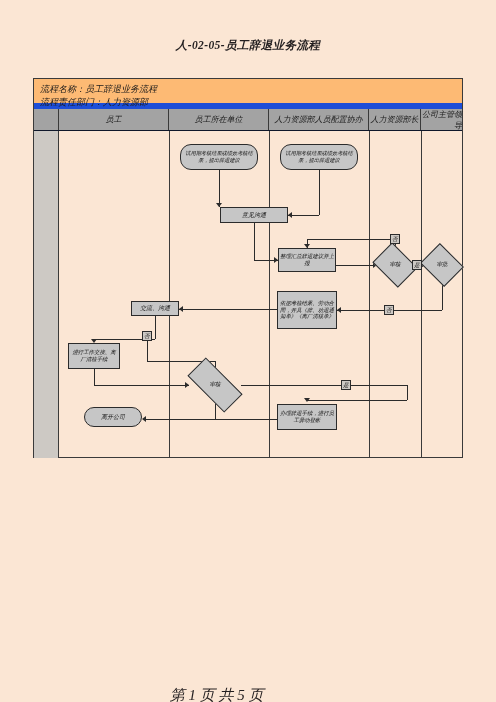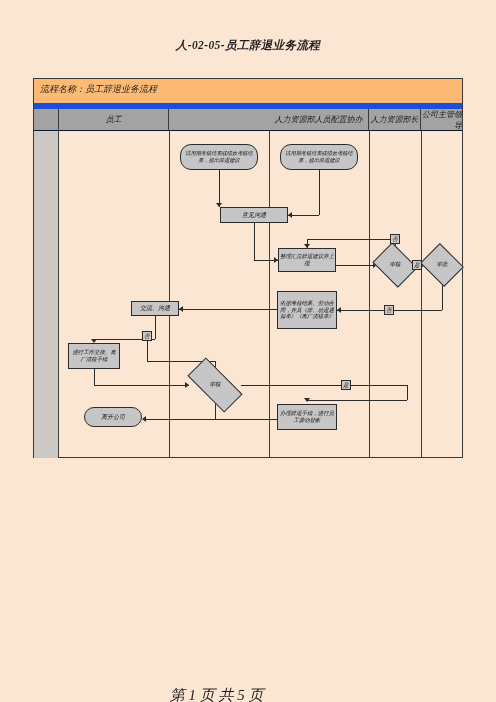--- a/index.html
+++ b/index.html
@@ -126,25 +126,27 @@
 <body>
 
 <div id="page">
 
   <div class="doc-title">人-02-05-员工辞退业务流程</div>
 
   <div class="frame">
 
     <div class="hdr-meta">
       <div>流程名称：员工辞退业务流程</div>
+      <div>流程责任部门：人力资源部</div>
     </div>
 
     <div class="hdr-cols">
       <div class="hdr-cell" style="left:0;width:25px;"></div>
       <div class="hdr-cell" style="left:25px;width:110px;">员工</div>
+      <div class="hdr-cell" style="left:135px;width:100px;">员工所在单位</div>
       <div class="hdr-cell" style="left:235px;width:100px;">人力资源部人员配置协办</div>
       <div class="hdr-cell" style="left:335px;width:52px;">人力资源部长</div>
       <div class="hdr-cell last" style="left:387px;width:41px;">公司主管领导</div>
     </div>
 
     <div class="body-area">
       <div class="gutter"></div>
       <div class="vline" style="left:135px;"></div>
       <div class="vline" style="left:235px;"></div>
       <div class="vline" style="left:335px;"></div>

